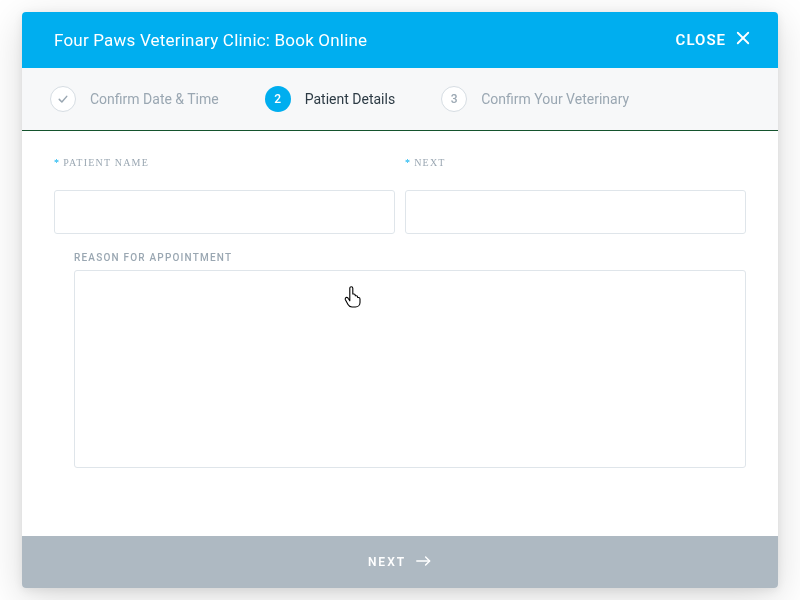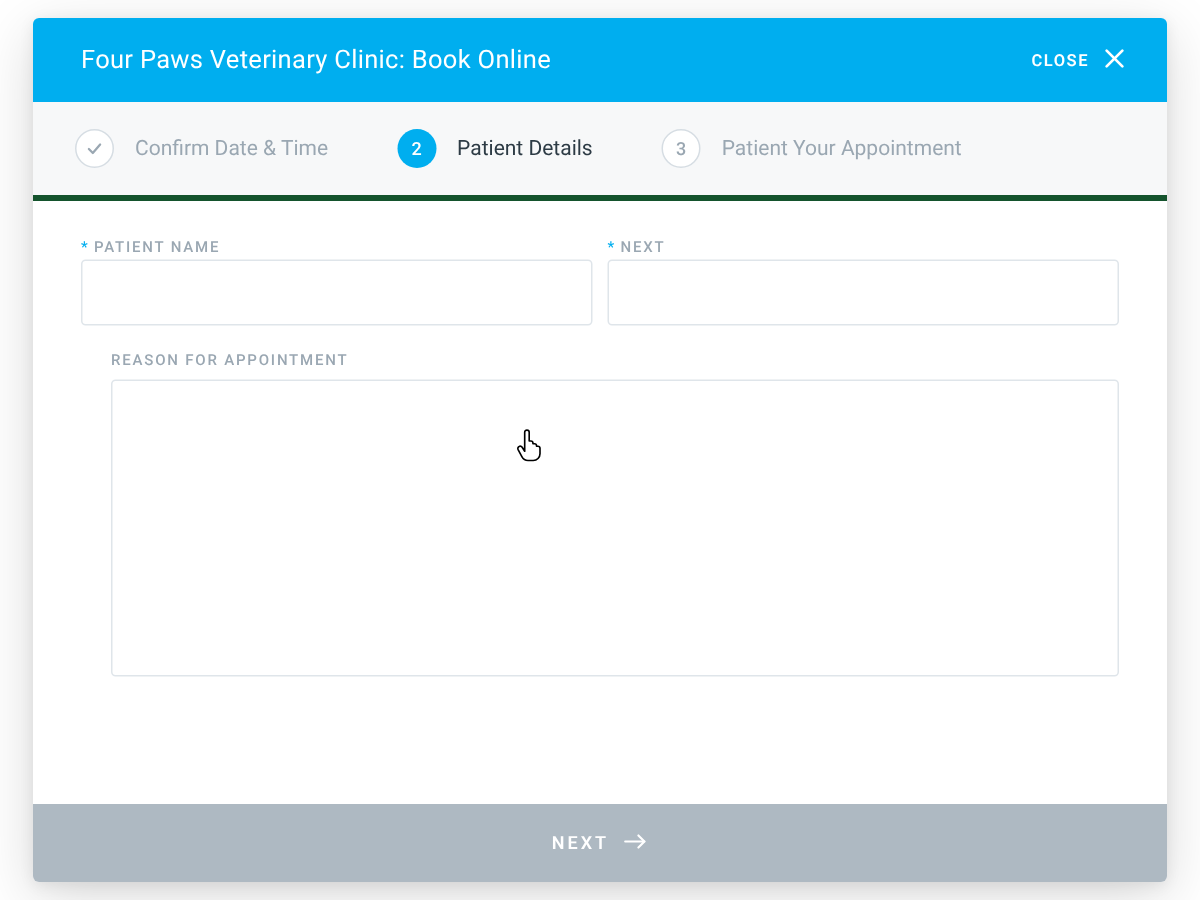--- a/index.html
+++ b/index.html
@@ -37,28 +37,28 @@
   .modal-title {
     font-size: 17px;
     font-weight: 400;
     letter-spacing: 0.2px;
   }
   .close {
     display: flex;
     align-items: center;
     gap: 8px;
     cursor: pointer;
-    font-size: 11px;
+    font-size: 15px;
     font-weight: 600;
     letter-spacing: 1px;
   }
   .close svg { width: 18px; height: 18px; }
   .stepper {
     background: #f7f8f9;
-    border-bottom: 4px solid #14532d;
+    border-bottom: 1px solid #14532d;
     display: flex;
     align-items: center;
     padding: 18px 28px;
     gap: 46px;
   }
   .step {
     display: flex;
     align-items: center;
     gap: 14px;
   }
@@ -102,21 +102,22 @@
   }
   .row {
     display: flex;
     gap: 10px;
     margin-bottom: 18px;
   }
   .field {
     flex: 1;
     display: flex;
     flex-direction: column;
-    gap: 2px;
+    gap: 22px;
+    font-family: Liberation Serif, serif;
   }
   .field-full { flex: 1; display:flex; flex-direction:column; gap:7px;margin-left:20px; }
   .label {
     font-size: 10px;
     letter-spacing: 1.2px;
     color: #9aa7b2;
     font-weight: 500;
   }
   .req { color: #00aeef; margin-right: 3px; }
   input[type=text], textarea {
@@ -185,21 +186,21 @@
           </svg>
       </div>
       <div class="step-label">Confirm Date &amp; Time</div>
     </div>
     <div class="step step-active">
       <div class="step-circle">2</div>
       <div class="step-label">Patient Details</div>
     </div>
     <div class="step step-pending">
       <div class="step-circle">3</div>
-      <div class="step-label">Patient Your Appointment</div>
+      <div class="step-label">Confirm Your Veterinary</div>
     </div>
   </div>
 
   <div class="form">
     <div class="row">
       <div class="field">
         <div class="label">
           <span class="req">*</span><span>PATIENT NAME</span>
         </div>
         <input type="text" value="" style="">

